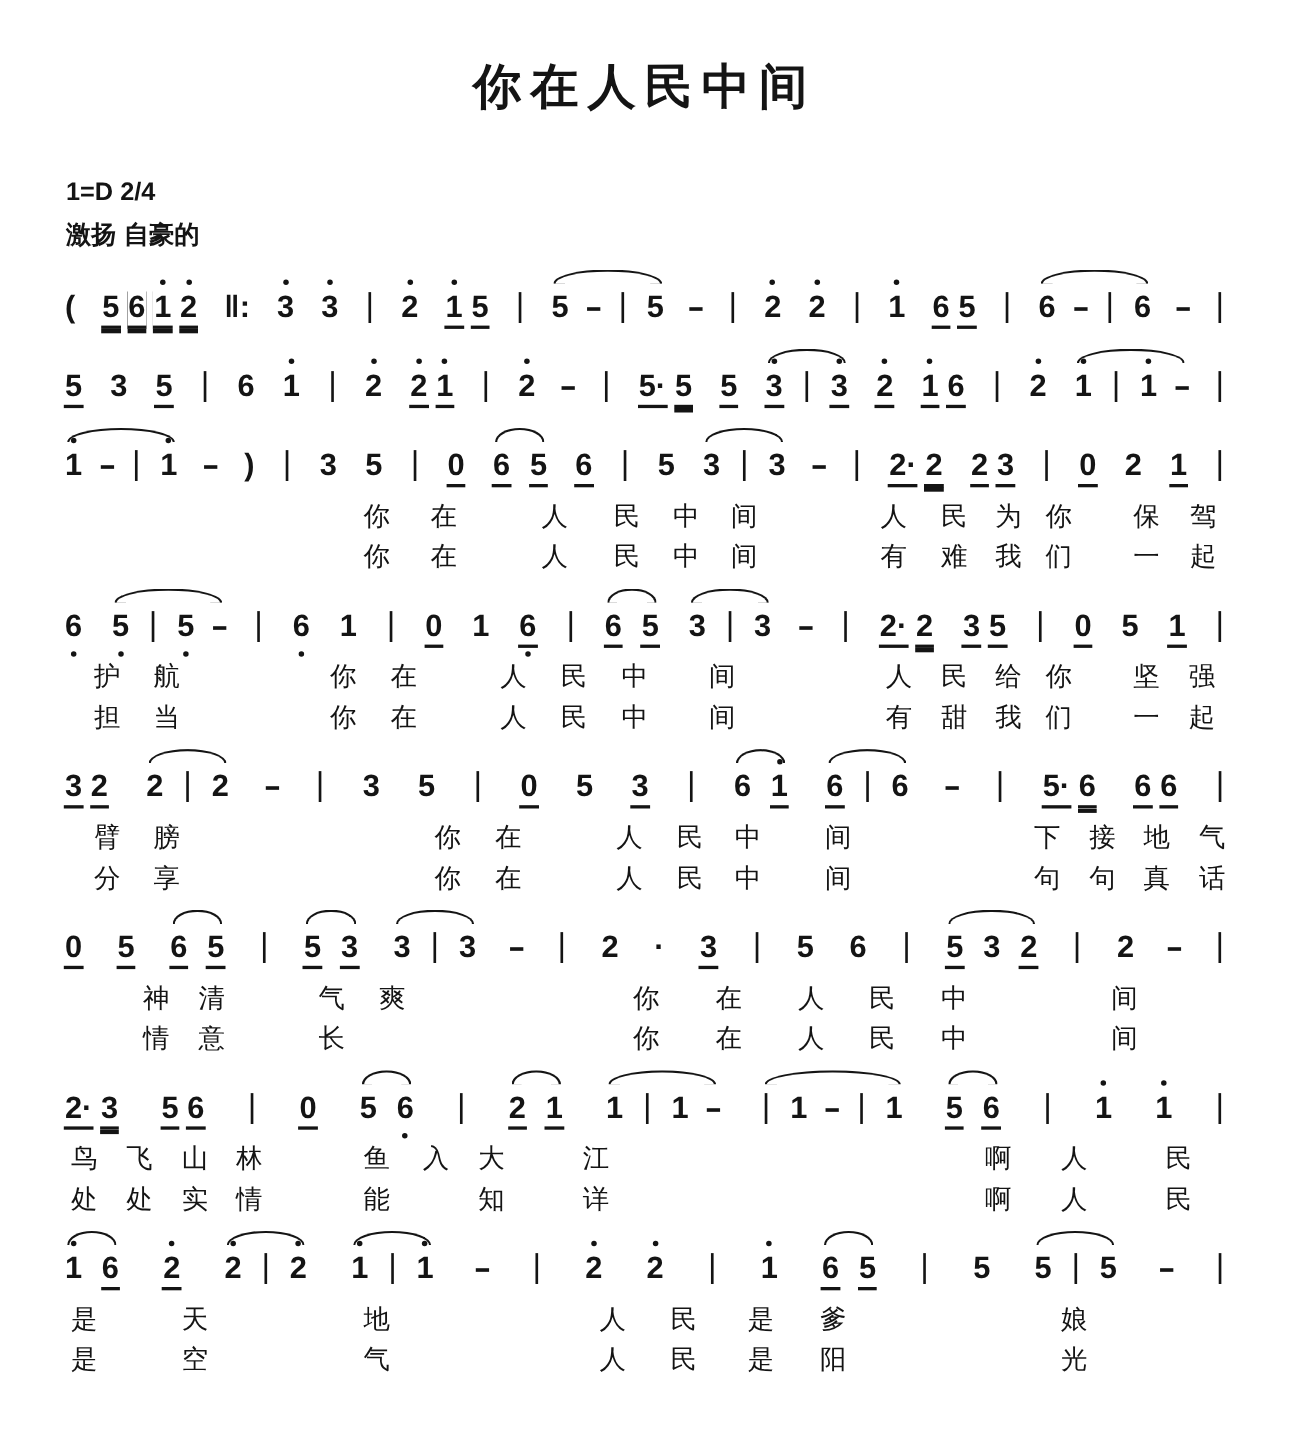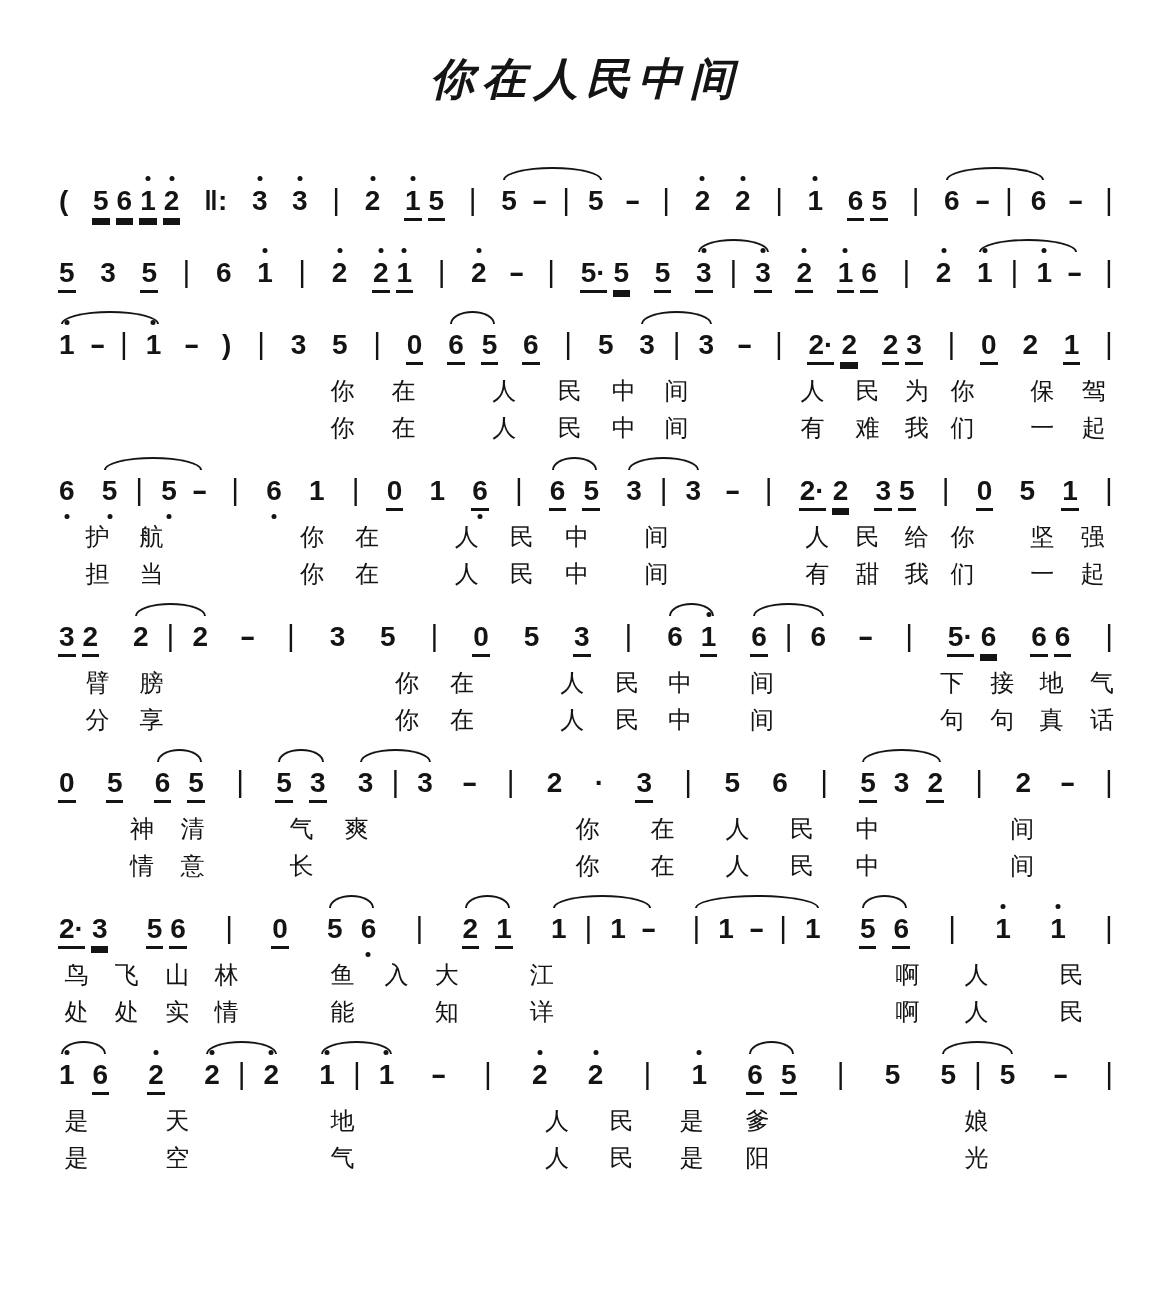--- a/index.html
+++ b/index.html
@@ -1,18 +1,18 @@
 <!DOCTYPE html>
 <html><head>
 <meta charset="utf-8">
 <style>
   html,body{margin:0;padding:0;background:#ffffff;color:#141414;}
   body{width:1172px;font-family:"Liberation Sans",sans-serif;}
   .sheet{padding:34px 0 42px;}
-  .title{text-align:center;font-size:44px;font-weight:bold;letter-spacing:8px;margin-top:16px;font-style:italic;}
+  .title{text-align:center;font-size:44px;font-weight:bold;letter-spacing:8px;margin-top:16px;}
   .meta{display:flex;justify-content:space-between;margin:46px 60px 0;font-size:23px;line-height:1.7;font-weight:bold;}
   .meta .r{text-align:right;}
   .score{margin-top:20px;}
   .m-line{display:flex;justify-content:space-between;align-items:flex-start;margin:28px 58px 0;height:44px;font-size:28px;font-weight:bold;white-space:nowrap;}
   .note{position:relative;display:inline-block;line-height:1.25;padding:0 1px;}
   .u1{border-bottom:3px solid #141414;}
   .u2{border-bottom:3px solid #141414;box-shadow:0 4px 0 #141414;}
   .oda{position:absolute;top:-7px;left:50%;transform:translateX(-50%);width:5px;height:5px;background:#141414;border-radius:50%;}
   .odb{position:absolute;bottom:-11px;left:50%;transform:translateX(-50%);width:5px;height:5px;background:#141414;border-radius:50%;}
   .grp{position:relative;display:inline-flex;align-items:flex-start;}
@@ -23,20 +23,24 @@
   .note[data-name="barline"]{font-weight:normal;font-size:30px;line-height:1.15;}
   .lyric-row{position:relative;height:35px;margin-top:2px;font-size:24px;}
   .lyric{position:absolute;top:2px;}
 </style>
 </head>
 <body>
 
 <div class="sheet" data-name="sheet-music-page">
   <div class="title" data-name="song-title">你在人民中间</div>
   <div class="meta" data-name="score-header">
+    <div class="l" data-name="key-tempo-block">
+      <div data-name="key-time-signature">1=D  2/4</div>
+      <div data-name="tempo-marking">激扬 自豪的</div>
+    </div>
   </div>
   <div class="score" data-name="score">
       <div class="m-line" data-name="notation-line">
         <span class="note" data-name="open-paren">(</span>
         <span class="grp tight" data-name="beam-group">
           <span class="note u2" data-name="note-5">5</span>
           <span class="note u2" data-name="note-6">6</span>
           <span class="note u2" data-name="note-1">1<i class="oda" data-name="octave-dot-above"></i></span>
           <span class="note u2" data-name="note-2">2<i class="oda" data-name="octave-dot-above"></i></span>
         </span>

